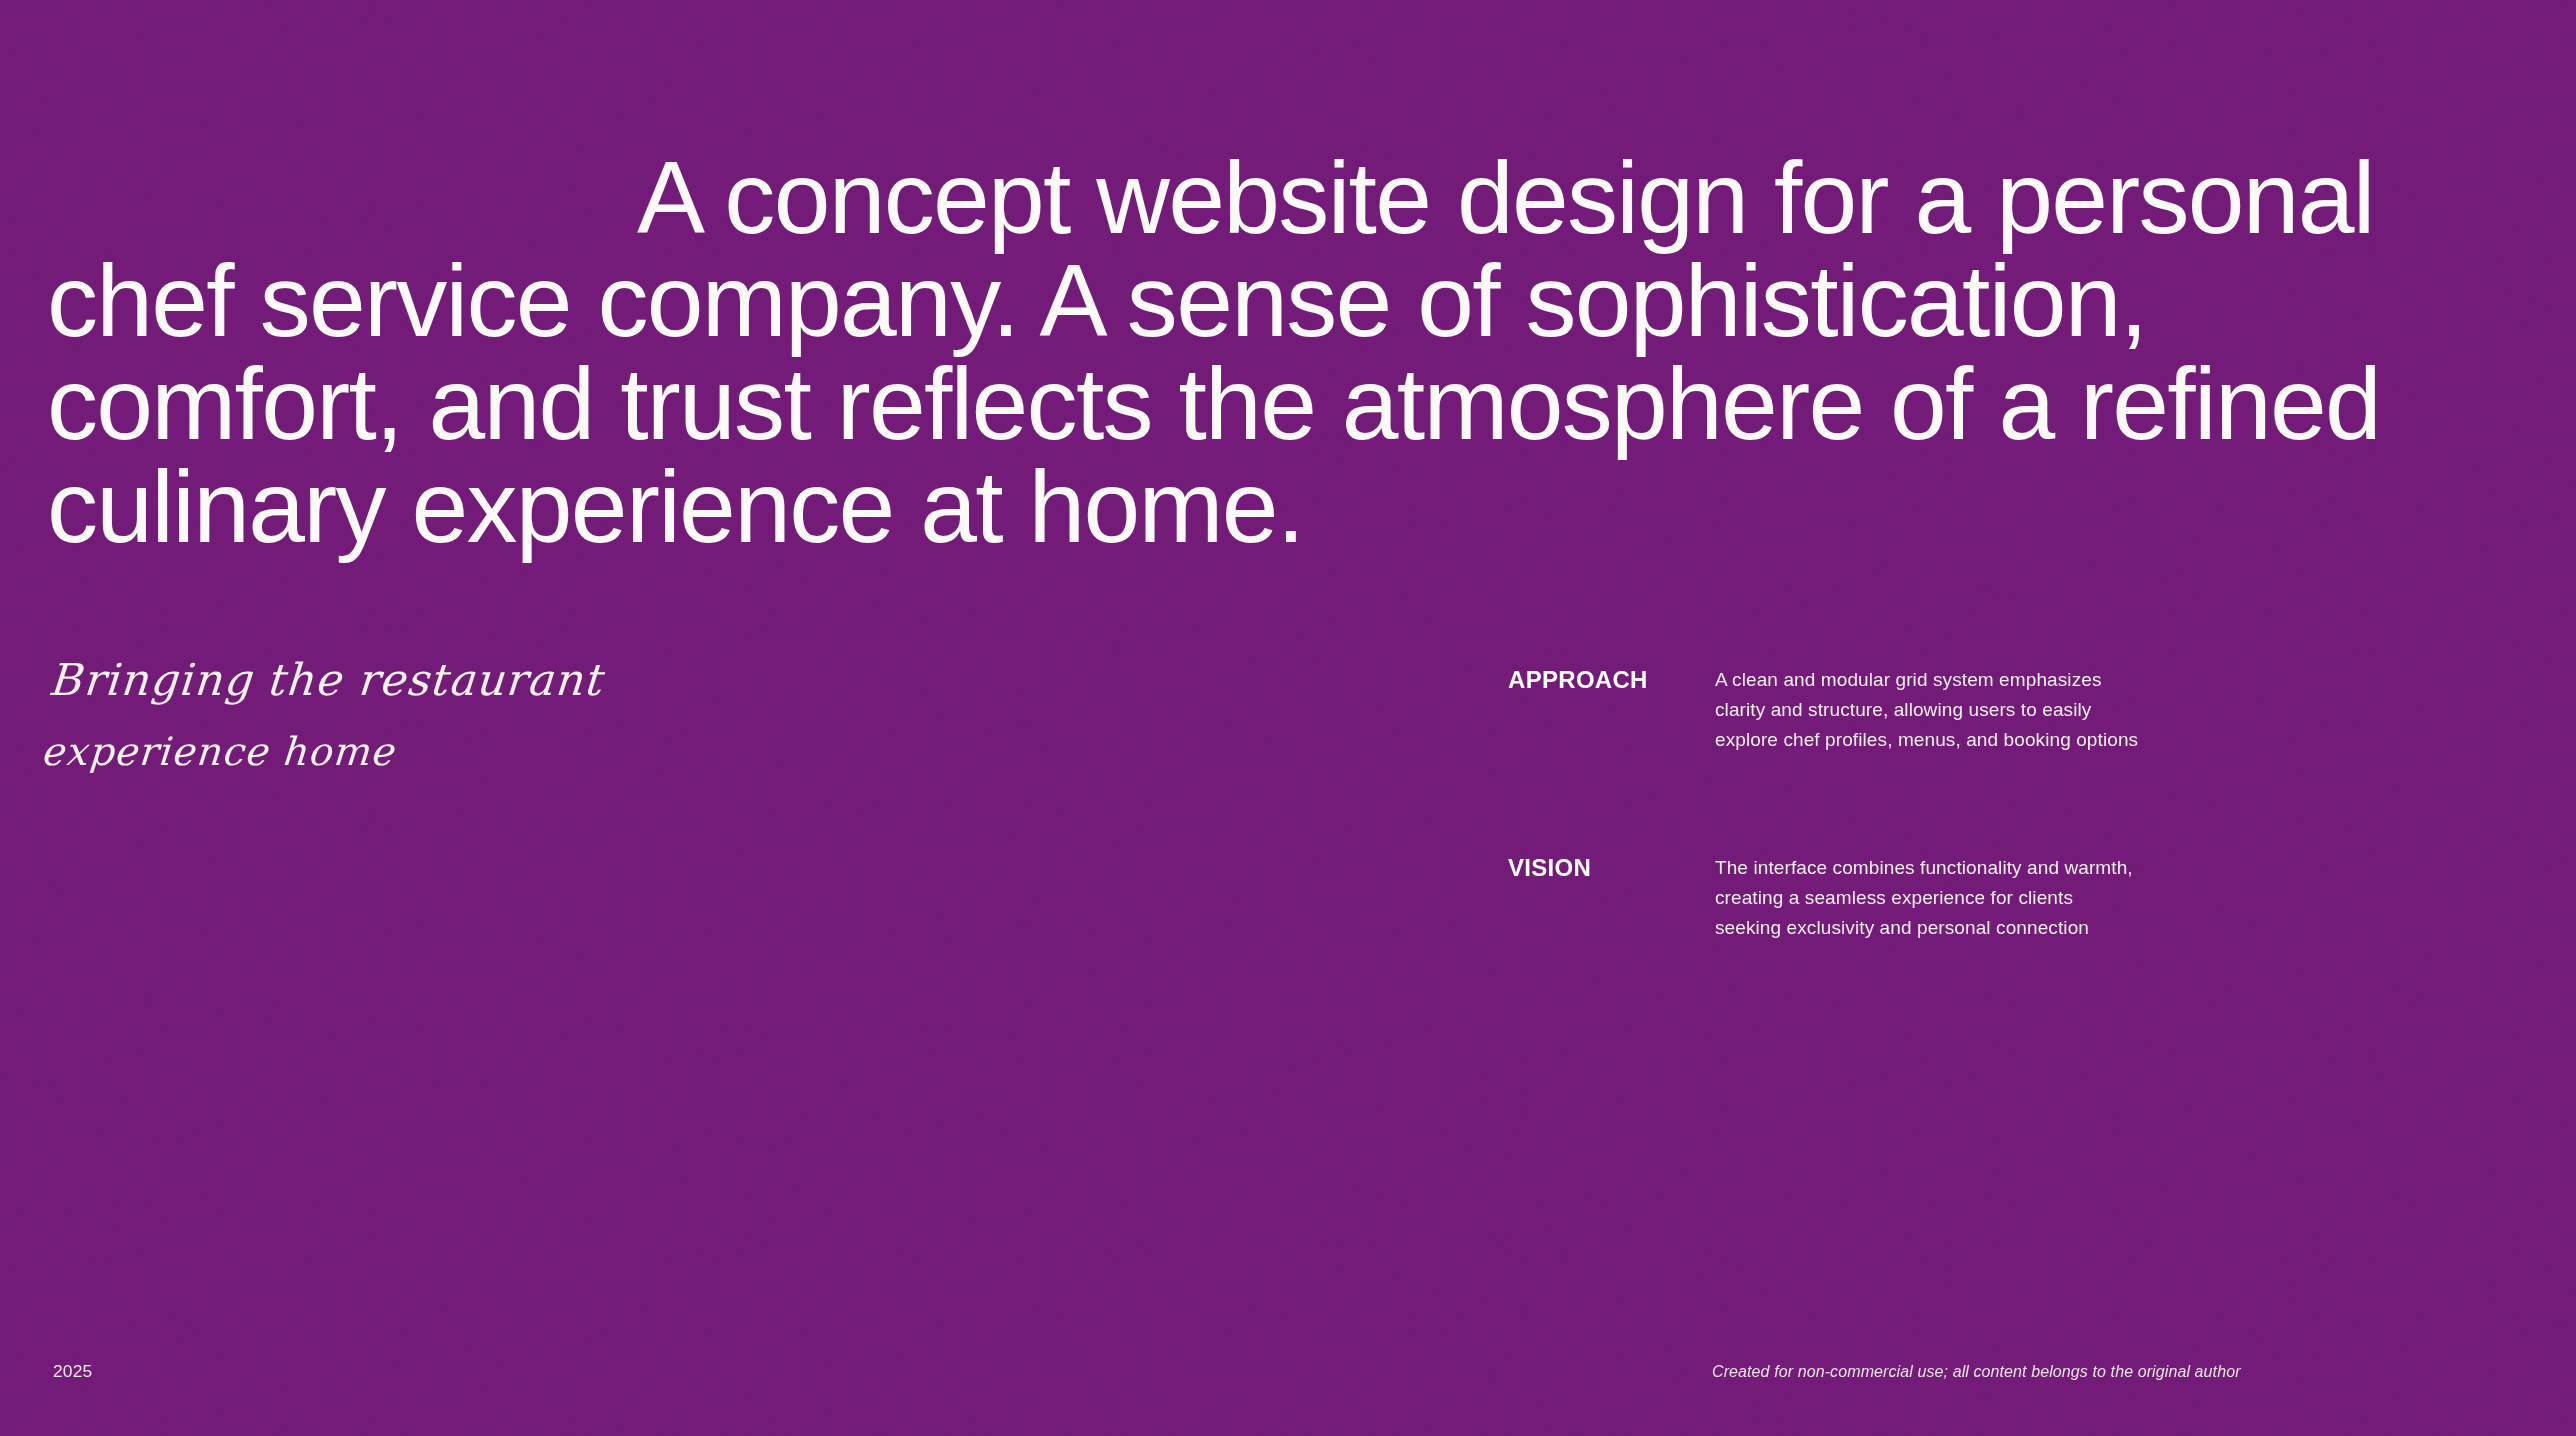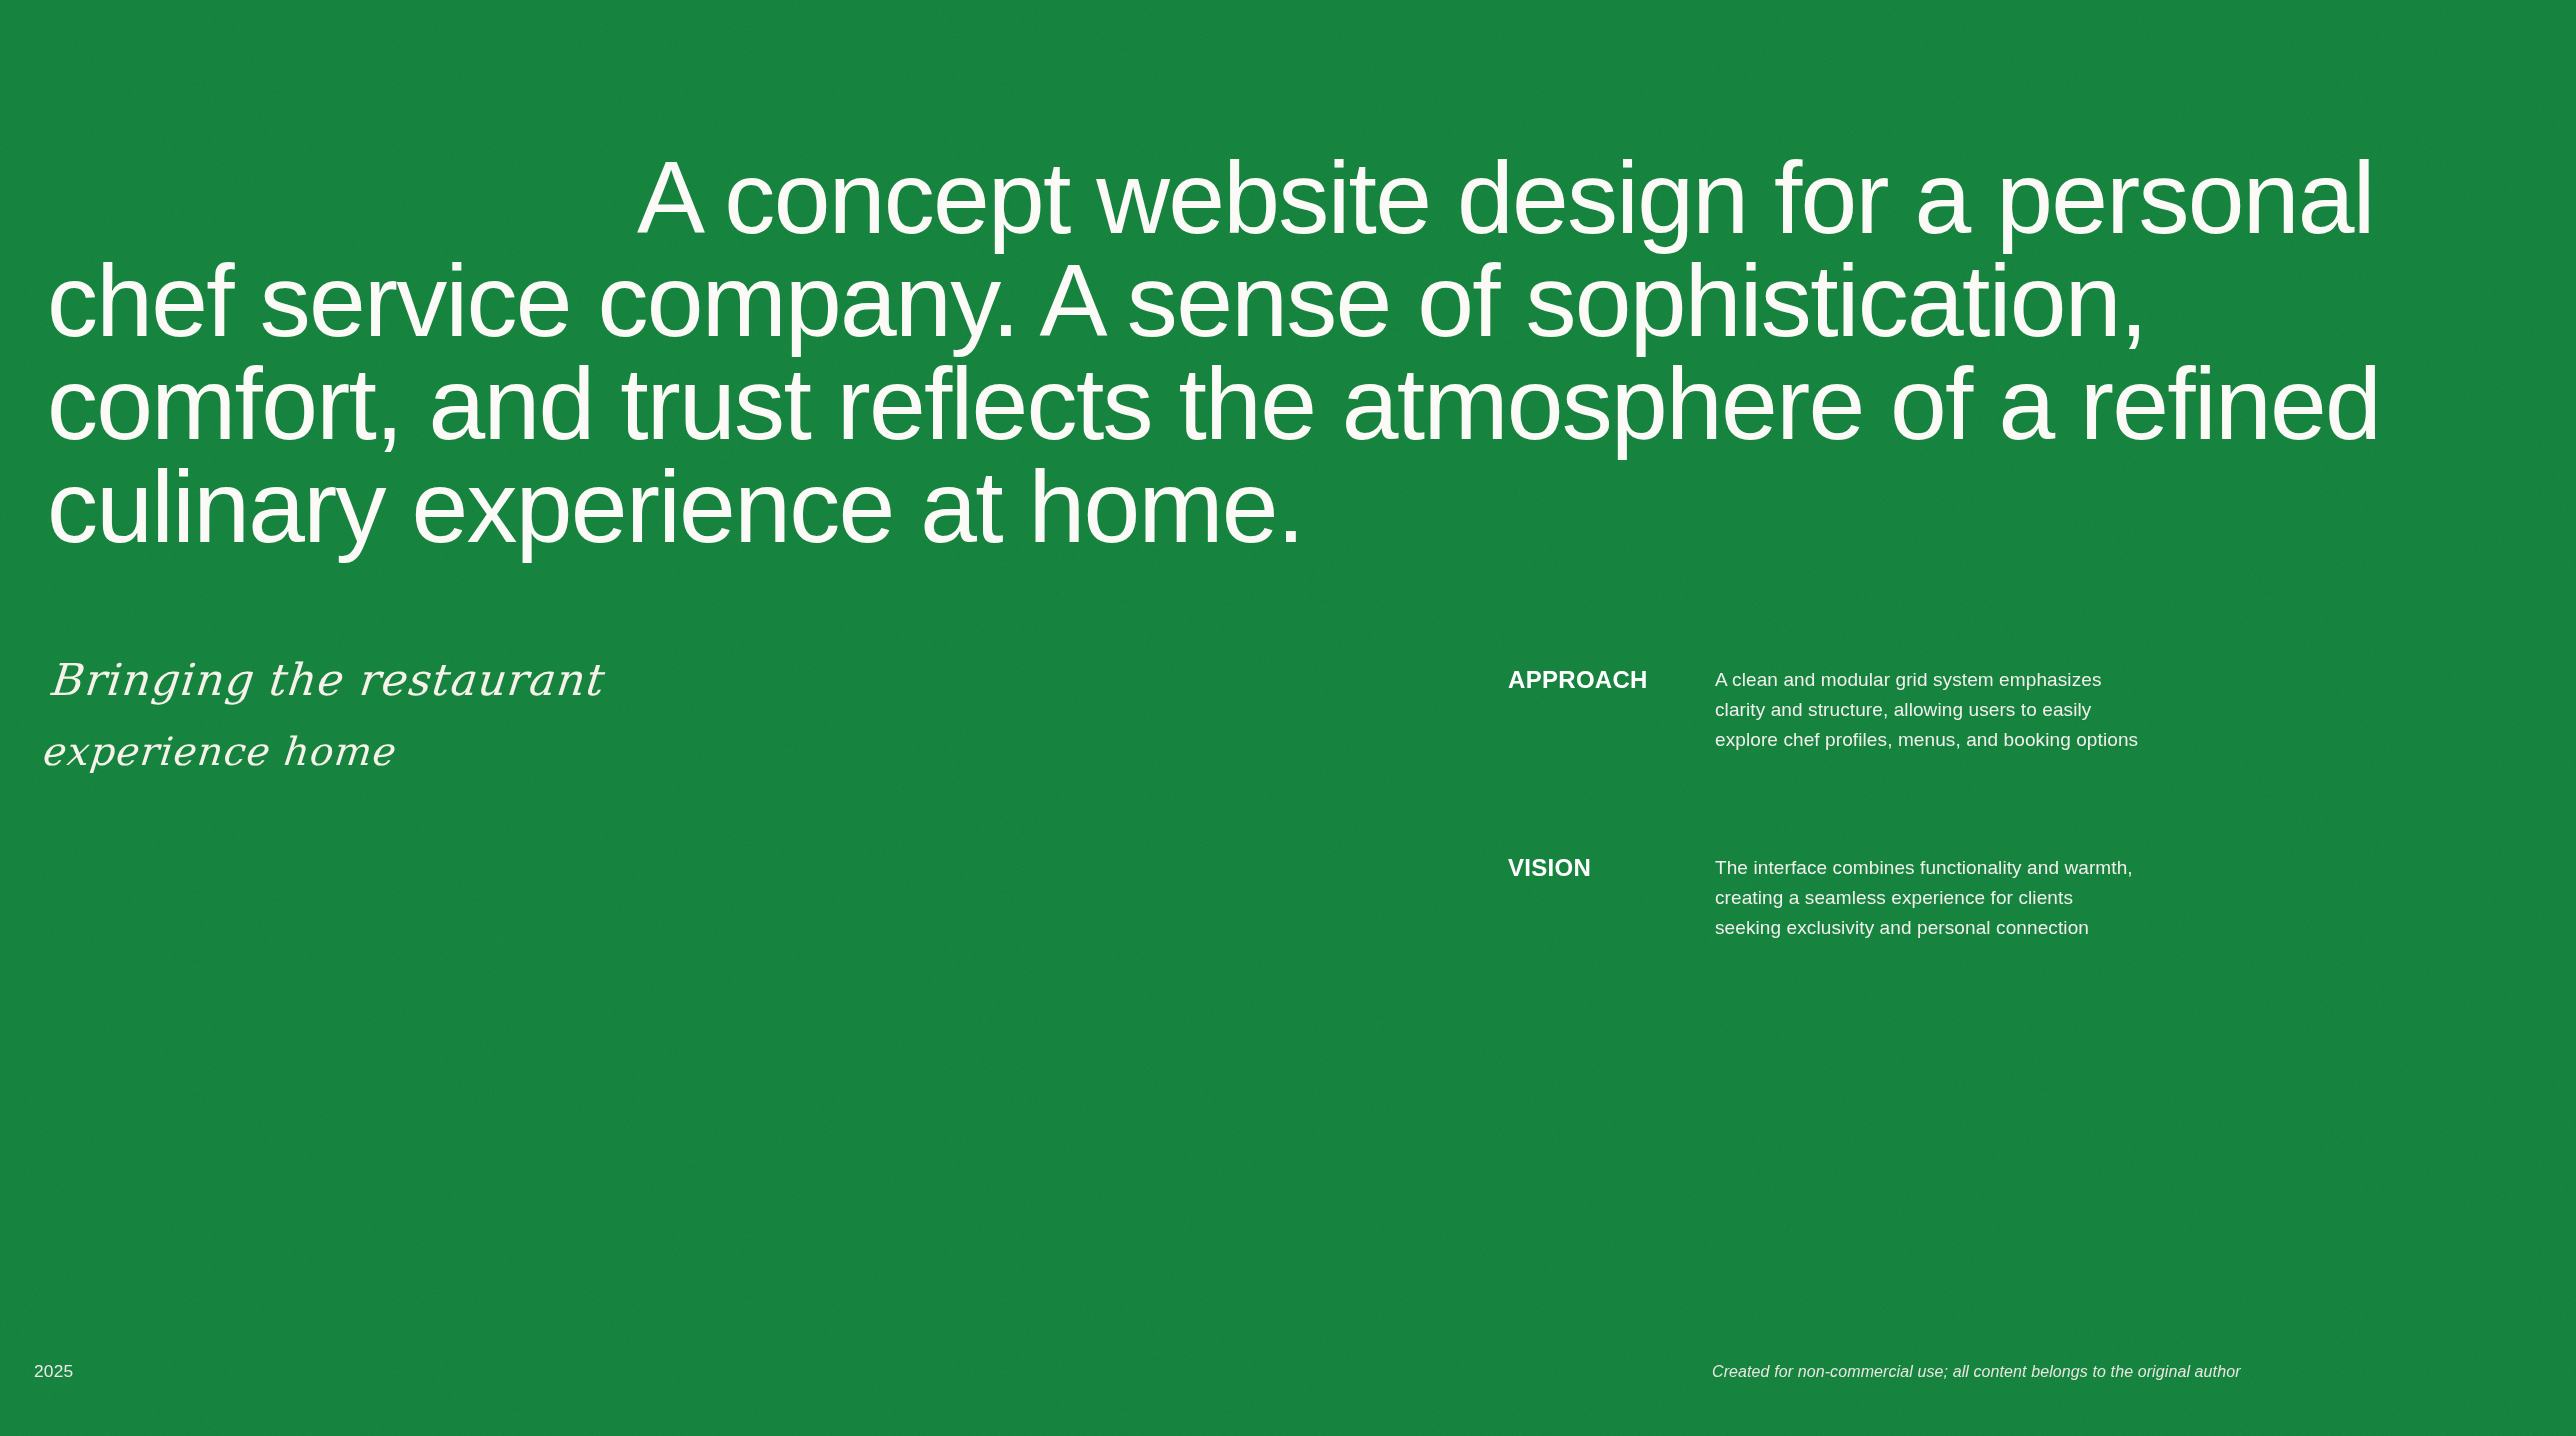--- a/index.html
+++ b/index.html
@@ -5,21 +5,21 @@
   html, body {
     margin: 0;
     padding: 0;
     background: #1a1917;
   }
 
   #slide {
     position: relative;
     width: 2576px;
     height: 1437px;
-    background-color: #15803d;
+    background-color: #701a75;
     overflow: hidden;
     font-family: "Liberation Sans", sans-serif;
     -webkit-font-smoothing: antialiased;
   }
 
   
   #grain {
     position: absolute;
     inset: 0;
     pointer-events: none;
@@ -85,21 +85,21 @@
     color: #f2f0ec;
     font-size: 19px;
     font-weight: 400;
     line-height: 30px;
     letter-spacing: 0.1px;
   }
 
   
   #footer-year {
     position: absolute;
-    left: 34px;
+    left: 53px;
     top: 1361px;
     color: #eceae6;
     font-size: 17.4px;
     font-weight: 400;
     letter-spacing: 0.2px;
   }
 
   #footer-note {
     position: absolute;
     left: 1712px;

